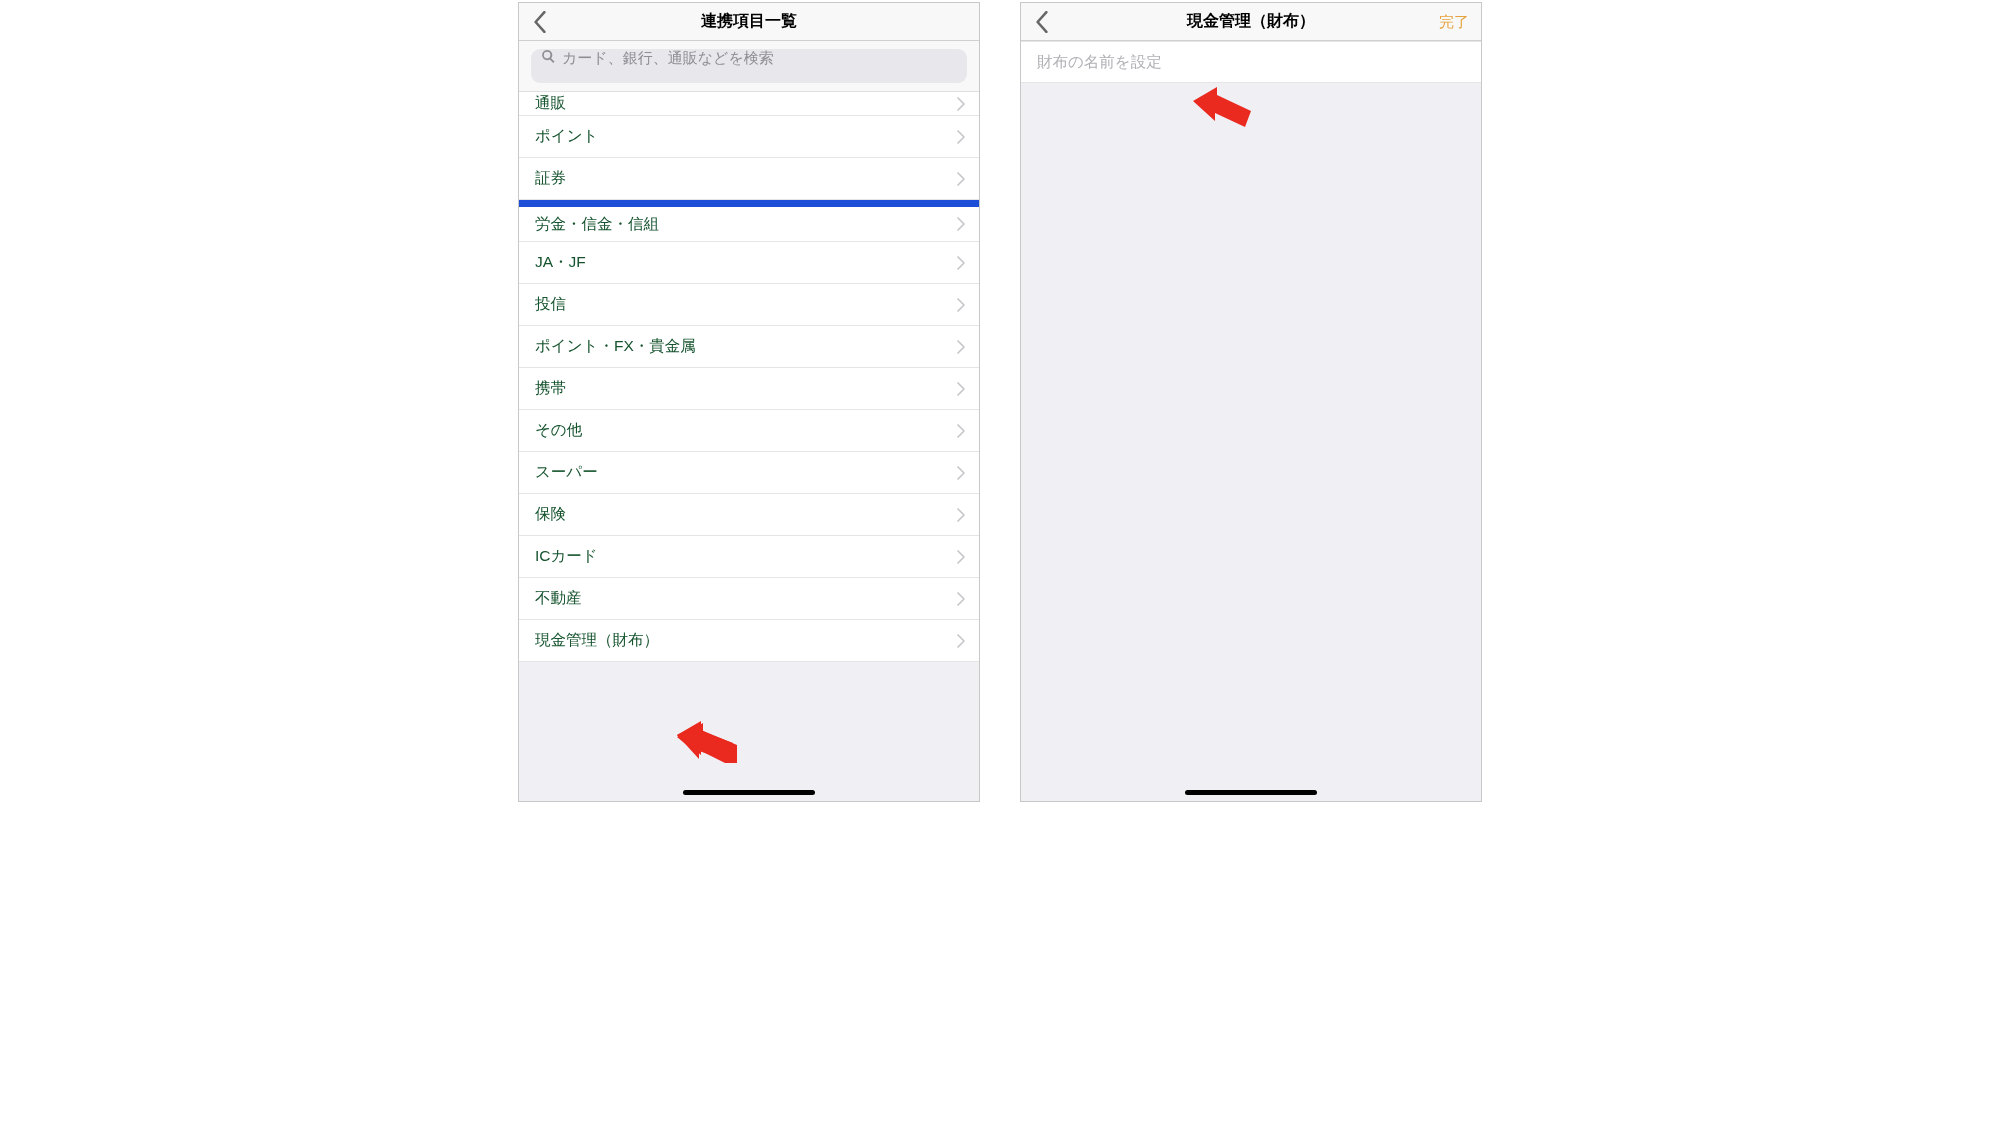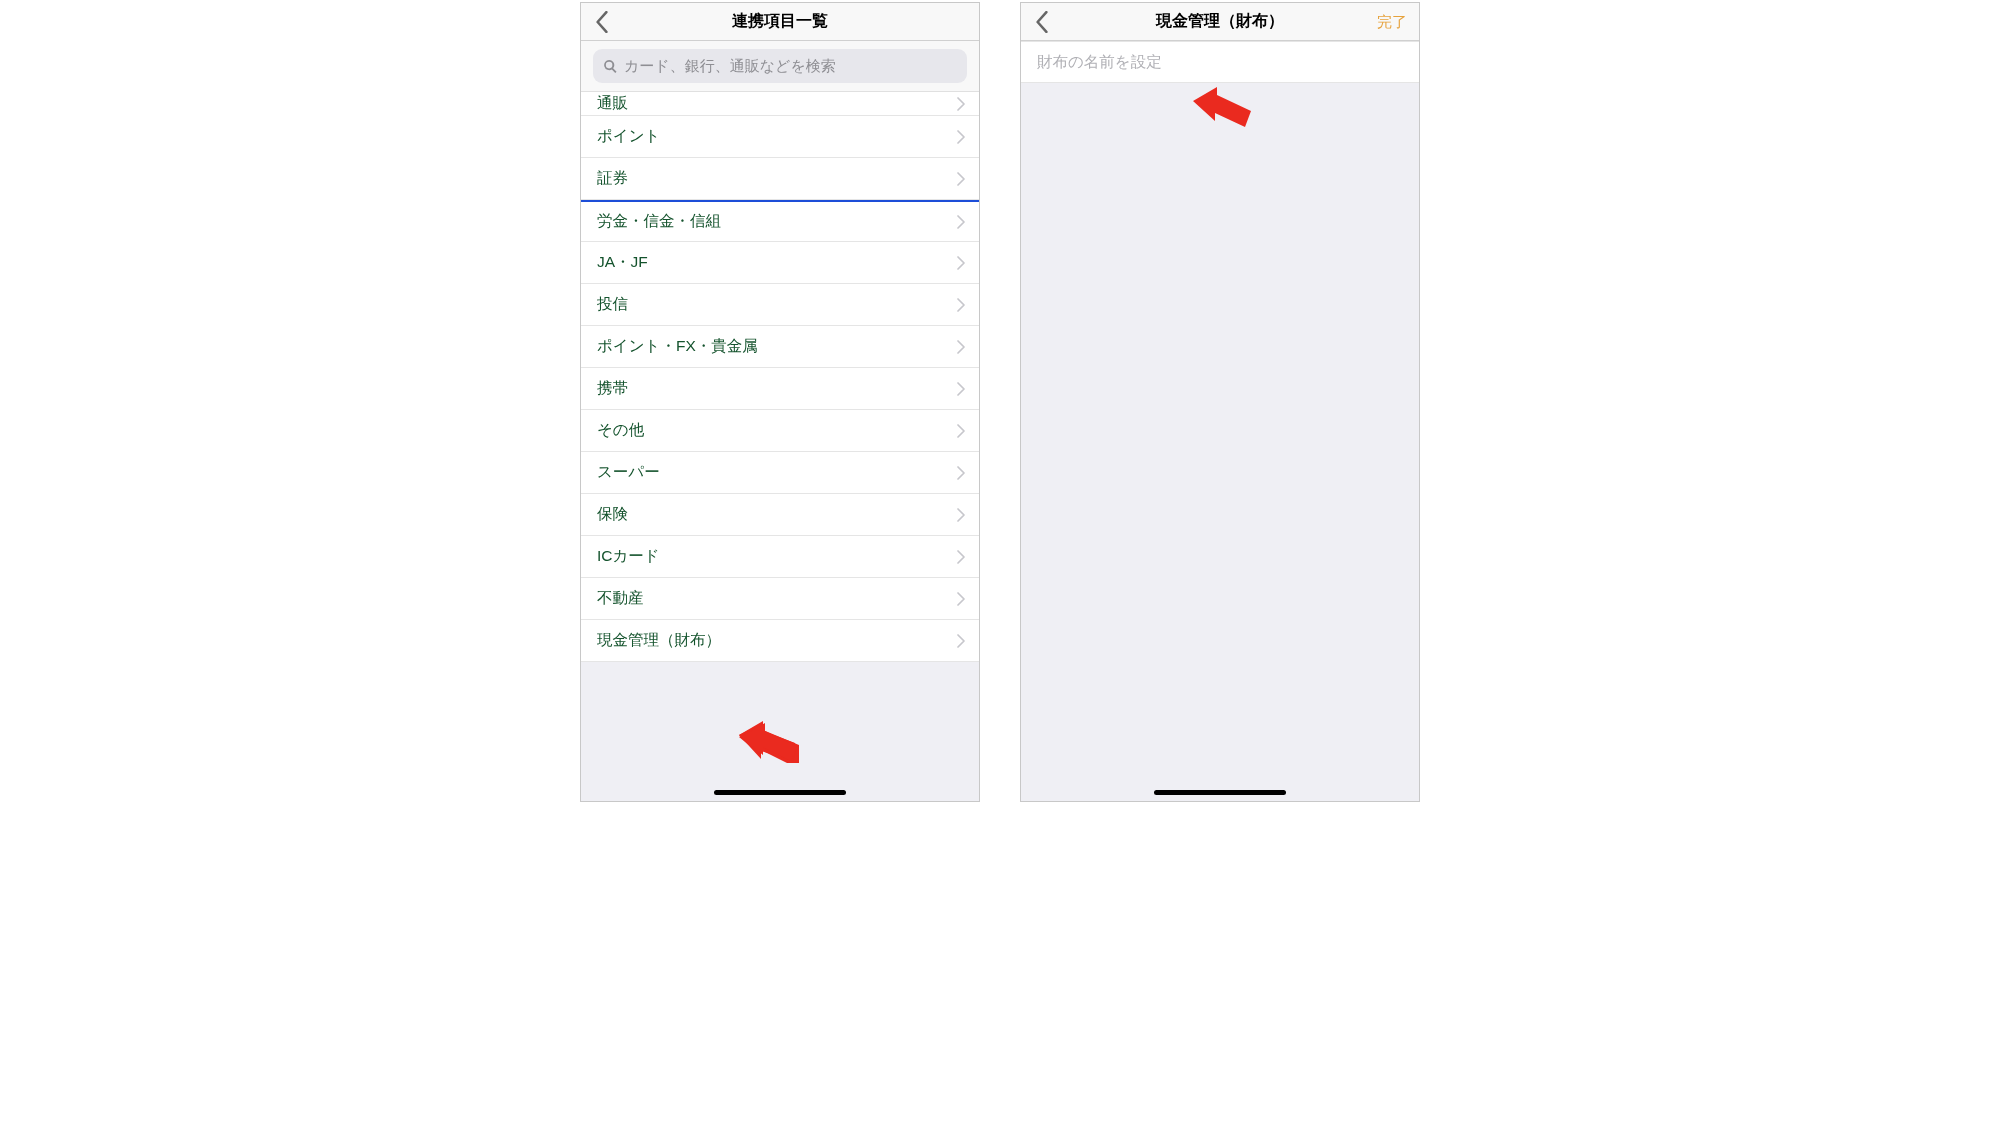--- a/index.html
+++ b/index.html
@@ -8,21 +8,21 @@
     font-family: -apple-system, BlinkMacSystemFont, "Hiragino Sans", "Hiragino Kaku Gothic ProN", sans-serif;
     width: 2000px;
     height: 1128px;
     display: flex;
     align-items: flex-start;
     justify-content: center;
     gap: 40px;
     padding-top: 2px;
   }
   .phone {
-    width: 400px;
+    width: 462px;
     height: 800px;
     border: 1.5px solid #c8c8c8;
     background: #efeff4;
     display: flex;
     flex-direction: column;
     position: relative;
     overflow: hidden;
   }
   .navbar {
     height: 38px;
@@ -66,21 +66,20 @@
     padding: 8px 12px;
     background: #f8f8f8;
     border-bottom: 1px solid #e0e0e0;
     flex-shrink: 0;
   }
   .searchbar {
     background: #e7e7ec;
     border-radius: 9px;
     height: 34px;
     display: flex;
-    align-items: center;
     padding: 0 10px;
     gap: 6px;
   }
   .searchbar svg { width: 15px; height: 15px; fill: #8e8e93; }
   .searchbar .ph {
     color: #8e8e93;
     font-size: 15px;
   }
   .content {
     flex: 1;
@@ -92,21 +91,21 @@
   .row {
     height: 42px;
     display: flex;
     align-items: center;
     justify-content: space-between;
     padding: 0 14px 0 16px;
     border-bottom: 1px solid #e5e5e5;
     background: #fff;
     cursor: pointer;
   }
-  .row:first-child { border-top: 2px solid #1d4ed8; }
+  .row:first-child { border-top: 7px solid #1d4ed8; }
   .row.partial { height: 24px; border-top: none; }
   .row .label {
     font-size: 15.5px;
     color: #14532d;
   }
   .row .chev { color: #c7c7cc; }
   .row .chev svg { width: 8px; height: 14px; display:block; }
   .section-header {
     background: #efeff4;
     height: 44px;

